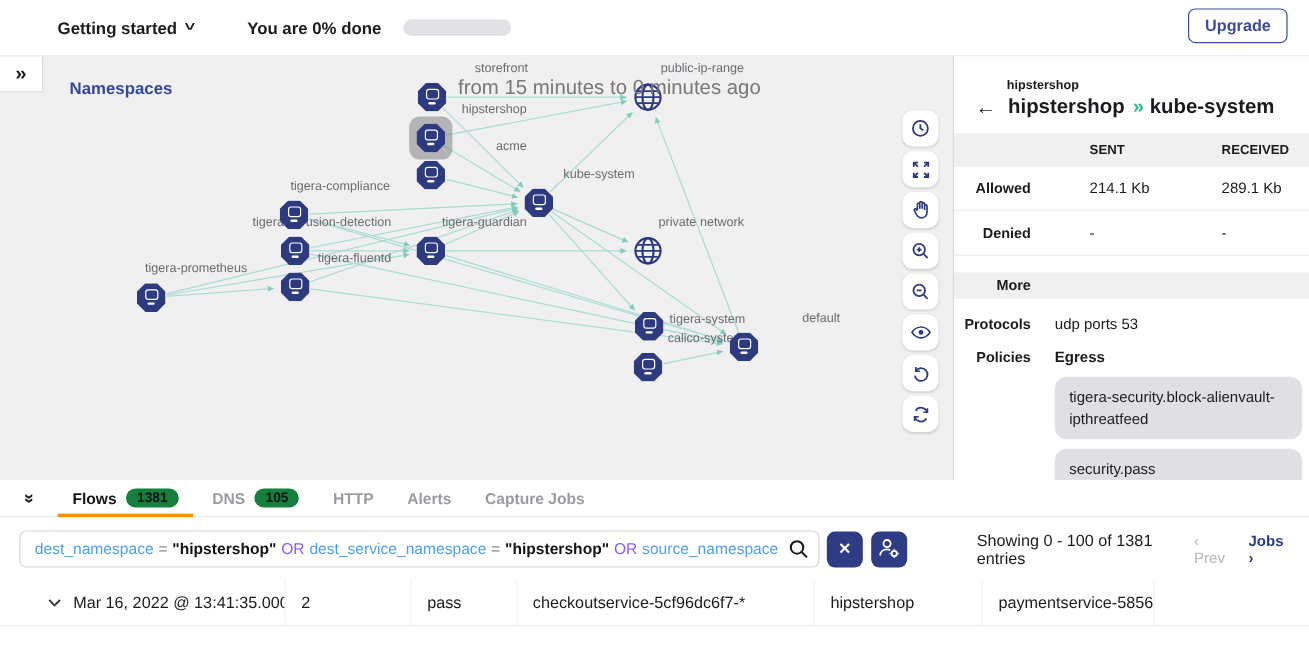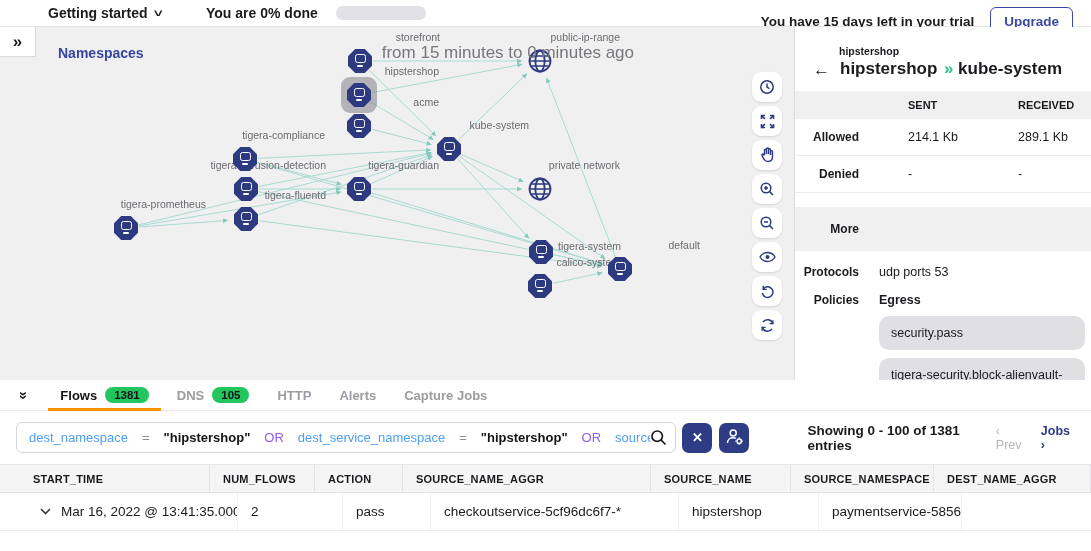--- a/index.html
+++ b/index.html
@@ -1,20 +1,20 @@
 <!DOCTYPE html>
 <html><head>
 <meta charset="utf-8">
 <style>
   * { margin:0; padding:0; box-sizing:border-box; }
   html,body { width:1091px; height:551px; overflow:hidden; background:#fff;
     font-family:"Liberation Sans", sans-serif; color:#1b1b1f; }
 
   
-  .topbar { height:26px; display:flex; align-items:center; background:#fff; position:relative; }
+  .topbar { height:46px; display:flex; align-items:center; background:#fff; position:relative; }
   .getting-started { margin-left:48px; font-weight:700; font-size:14px; display:flex; align-items:center; gap:7px; cursor:pointer; }
   .chev-down { font-size:11px; transform:scaleX(1.4); }
   .done-text { margin-left:45px; font-weight:700; font-size:14px; }
   .progress-pill { margin-left:18px; width:90px; height:14px; border-radius:7px; background:#e2e2e6; }
   .topbar-right { position:absolute; right:18px; top:0; height:42px; display:flex; align-items:center; gap:16px; }
   .trial-text { font-weight:700; font-size:13.5px; }
   .upgrade-btn { border:1.5px solid #3c4aa0; color:#3c4aa0; background:#fff; border-radius:6px;
     padding:6px 13px; font-weight:700; font-size:13.5px; cursor:pointer; font-family:inherit; }
 
   
@@ -48,52 +48,52 @@
   .dp-title-row { display:flex; align-items:center; gap:10px; margin-top:2px; }
   .dp-back { font-size:17px; cursor:pointer; line-height:1; }
   .dp-title { font-size:17px; font-weight:700; }
   .dp-sep { color:#2ec08a; font-weight:700; letter-spacing:-2px; margin:0 2px; }
   .stat-row { display:grid; grid-template-columns:64px 110px auto; column-gap:20px; align-items:center; }
   .stat-header { background:#f0f0f1; height:28px; font-size:11px; font-weight:700; }
   .stat-header .c2, .stat-body .c2 { padding-left:29px; }
   .stat-header .c3, .stat-body .c3 { padding-left:9px; }
   .stat-body { height:37px; border-bottom:1px solid #ececef; font-size:12.5px; }
   .stat-label { text-align:right; font-weight:700; font-size:12px; }
-  .more-row { background:#f0f0f1; height:44px; display:flex; align-items:center; margin-top:14px; }
+  .more-row { background:#f0f0f1; height:22px; display:flex; align-items:center; margin-top:14px; }
   .more-row span { width:64px; text-align:right; font-weight:700; font-size:12px; }
   .kv-row { display:flex; margin-top:14px; }
   .kv-label { width:64px; text-align:right; font-weight:700; font-size:12px; flex:none; }
   .kv-value { margin-left:20px; font-size:12.5px; }
   .egress-label { font-weight:700; font-size:12.5px; }
   .chips { display:flex; flex-direction:column; gap:8px; margin-top:9px; }
   .chip { background:#e0e0e4; border-radius:10px; padding:8px 12px; font-size:12.5px; max-width:206px; line-height:1.45; cursor:pointer; }
 
   
   .bottom { height:156px; border-top:1px solid #d8d8db; background:#fff; }
   .tabs-row { height:31px; display:flex; align-items:center; border-bottom:1px solid #ececef; position:relative; }
   .collapse-ic { margin-left:20px; margin-right:18px; font-size:15px; font-weight:700; transform:rotate(90deg); cursor:pointer; }
   .tab { height:31px; display:flex; align-items:center; gap:8px; padding:0 14px; font-size:13px; color:#9b9ba1; font-weight:700; cursor:pointer; position:relative; }
   .tab.active { color:#141417; }
   .tab.active::after { content:""; position:absolute; left:2px; right:2px; bottom:0; height:3px; background:#ff9100; }
-  .badge { background:#22c55e; color:#141417; border-radius:9px; padding:2px 9px; font-size:11.5px; font-weight:700; }
+  .badge { background:#15803d; color:#141417; border-radius:9px; padding:2px 9px; font-size:11.5px; font-weight:700; }
 
   .search-row { height:53px; display:flex; align-items:center; padding:0 16px; }
   .search-box { width:701px; height:31px; border:1px solid #d6d6db; border-radius:6px; background:#fff;
     display:flex; align-items:center; padding:0 8px 0 12px; overflow:hidden; }
-  .query { flex:1; display:flex; align-items:center; white-space:nowrap; overflow:hidden; font-size:13px; gap:10px; }
+  .query { flex:1; display:flex; align-items:center; white-space:nowrap; overflow:hidden; font-size:13px; gap:0; }
   .query span { margin-right:4px; }
   .seg-key { color:#4d9ff2; }
   .seg-op { color:#8e8e93; }
   .seg-value { color:#141417; font-weight:700; }
   .seg-bool { color:#8b5cf6; }
   .sq-btn { width:30px; height:30px; border:none; border-radius:7px; background:#2d3c85; color:#fff;
     display:flex; align-items:center; justify-content:center; cursor:pointer; flex:none; }
   .x-btn { margin-left:6px; font-size:13px; font-weight:700; }
   .user-btn { margin-left:7px; }
-  .showing { margin-left:58px; font-weight:700; font-size:13.5px; }
+  .showing { margin-left:58px; font-weight:400; font-size:13.5px; }
   .pager { margin-left:auto; display:flex; align-items:center; gap:14px; font-size:12.5px; }
   .prev { color:#b5b5ba; cursor:default; }
   .next { color:#2d3c85; font-weight:700; cursor:pointer; }
 
   .flow-table { font-size:13.5px; }
   .ft-grid { display:grid; grid-template-columns:210px 105px 88px 248px 140px 143px 1fr; }
   .ft-head { background:#f5f5f6; border-top:1px solid #e4e4e7; border-bottom:1px solid #e4e4e7; height:29px; }
   .ft-head .cell { font-size:11px; font-weight:700; letter-spacing:.2px; display:flex; align-items:center; padding-left:13px;
     border-right:1px solid #e4e4e7; cursor:pointer; }
   .ft-head .cell:first-child { padding-left:33px; }
@@ -106,21 +106,20 @@
 <body>
 
 <div class="topbar">
   <div class="getting-started">
     <span>Getting started</span>
     <span class="chev-down">˅</span>
   </div>
   <div class="done-text">You are 0% done</div>
   <div class="progress-pill"></div>
   <div class="topbar-right">
-    <span class="trial-text">You have 15 days left in your trial</span>
     <button class="upgrade-btn">Upgrade</button>
   </div>
 </div>
 
 <div class="main">
   <div class="graph-panel">
     <div class="expand-box">
       <span>»</span>
     </div>
     <div class="graph-title">Namespaces</div>
@@ -359,22 +358,22 @@
     </div>
     <div class="kv-row">
       <div class="kv-label">Protocols</div>
       <div class="kv-value">udp ports 53</div>
     </div>
     <div class="kv-row">
       <div class="kv-label">Policies</div>
       <div class="kv-value">
         <div class="egress-label">Egress</div>
         <div class="chips" id="policy-chips">
+            <div class="chip">tigera-security.block-alienvault-ipthreatfeed</div>
             <div class="chip">security.pass</div>
-            <div class="chip">tigera-security.block-alienvault-ipthreatfeed</div>
           </div>
       </div>
     </div>
   </div>
 </div>
 
 <div class="bottom">
   <div class="tabs-row">
     <span class="collapse-ic">»</span>
     <div id="tabs" style="display:flex;height:31px;">
@@ -430,29 +429,20 @@
           </svg></span>
     </button>
     <div class="showing">Showing 0 - 100 of 1381 entries</div>
     <div class="pager">
       <span class="prev">‹ <span>Prev</span></span>
       <span class="next"><span>Jobs</span> ›</span>
     </div>
   </div>
 
   <div class="flow-table">
-    <div class="ft-grid ft-head" id="table-head">
-        <div class="cell">START_TIME</div>
-        <div class="cell">NUM_FLOWS</div>
-        <div class="cell">ACTION</div>
-        <div class="cell">SOURCE_NAME_AGGR</div>
-        <div class="cell">SOURCE_NAME</div>
-        <div class="cell">SOURCE_NAMESPACE</div>
-        <div class="cell">DEST_NAME_AGGR</div>
-      </div>
     <div id="table-body">
         <div class="ft-grid ft-row">
           <div class="cell">
             <span class="row-chev">
               <svg width="11" height="7" viewBox="0 0 11 7" fill="none" stroke="#3a3a3e" stroke-width="1.6">
                 <path d="M1 1l4.5 4.5L10 1"></path>
               </svg>
             </span>
             <span>Mar 16, 2022 @ 13:41:35.000</span>
           </div>

